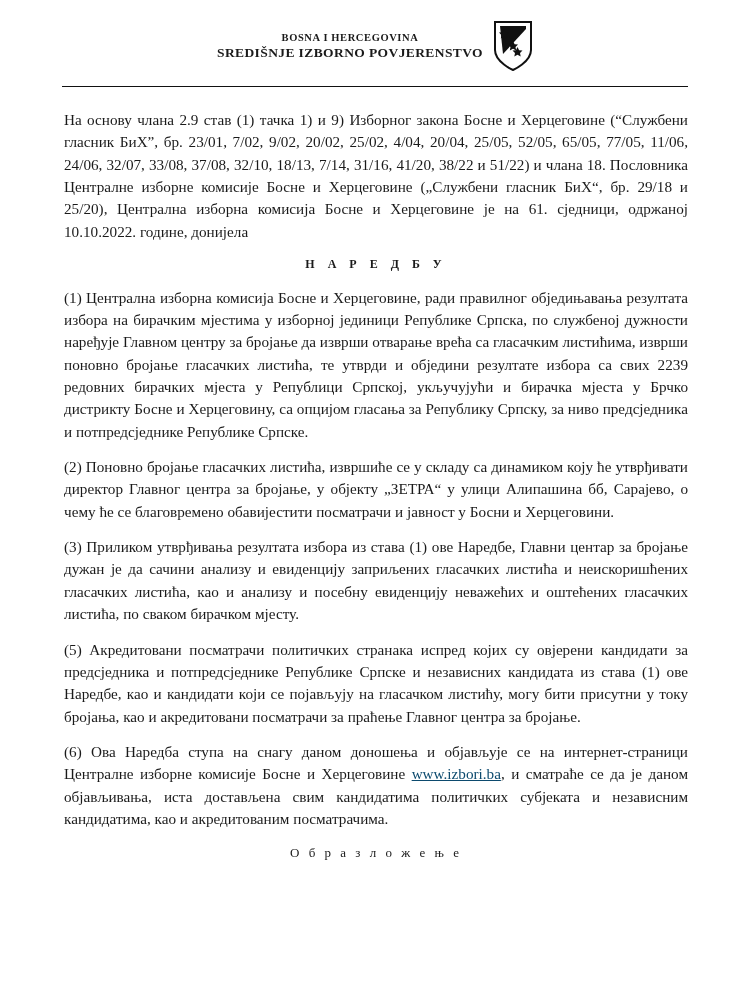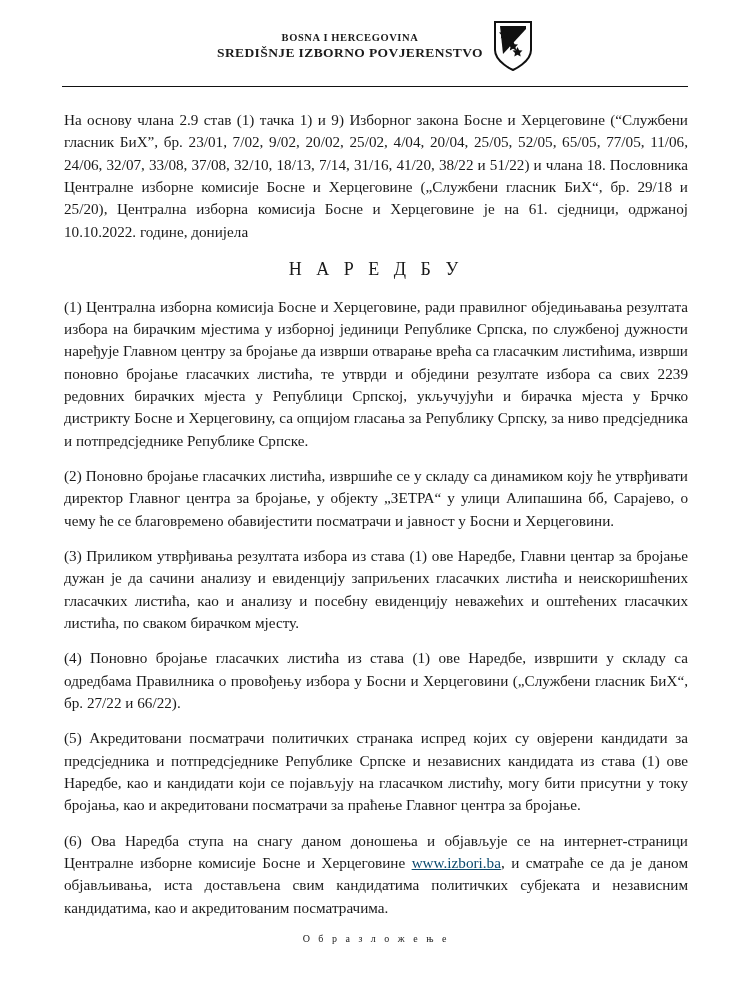--- a/index.html
+++ b/index.html
@@ -80,28 +80,28 @@
     text-align: justify;
   }
   .doc-body p {
     margin: 0 0 13px 2px;
     text-align: justify;
     text-justify: inter-word;
   }
   .title-center {
     text-align: center !important;
     letter-spacing: 5px;
-    font-size: 18px;
+    font-size: 12px;
     margin: 26px 0 30px 0;
-    font-weight: normal;
+    font-weight: bold;
   }
   .subtitle-center {
     text-align: center !important;
     letter-spacing: 3px;
-    font-size: 10px;
+    font-size: 13px;
     margin: 26px 0 18px 0;
     font-weight: normal;
   }
   .link {
     text-decoration: underline;
     color: #0c4a6e;
   }
   .para-gap {
     margin-bottom: 16px;
   }
@@ -136,21 +136,20 @@
 
   <div class="doc-body">
 
     <p>На основу члана 2.9 став (1) тачка 1) и 9) Изборног закона Босне и Херцеговине (“Службени гласник БиХ”, бр. 23/01, 7/02, 9/02, 20/02, 25/02, 4/04, 20/04, 25/05, 52/05, 65/05, 77/05, 11/06, 24/06, 32/07, 33/08,   37/08, 32/10, 18/13, 7/14, 31/16, 41/20, 38/22 и 51/22) и члана 18. Пословника Централне изборне комисије Босне и Херцеговине („Службени гласник БиХ“, бр. 29/18 и 25/20), Централна изборна комисија Босне и Херцеговине је на 61. сједници, одржаној 10.10.2022. године, донијела</p>
 
     <p class="title-center">Н А Р Е Д Б У</p>
 
     <p class="para-gap">(1) Централна изборна комисија Босне и Херцеговине, ради правилног обједињавања резултата избора на бирачким мјестима у изборној јединици Републике Српска, по службеној дужности наређује Главном центру за бројање да изврши отварање врећа са гласачким листићима, изврши  поновно бројање гласачких листића, те утврди и обједини резултате избора  са свих 2239 редовних бирачких мјеста у Републици Српској, укључујући и бирачка мјеста  у Брчко дистрикту Босне и Херцеговину, са опцијом гласања за Републику Српску, за ниво предсједника и потпредсједнике Републике Српске.</p>
     <p class="para-gap">(2) Поновно бројање гласачких листића, извршиће се у складу са динамиком коју ће утврђивати директор Главног центра за бројање, у објекту „ЗЕТРА“ у улици Алипашина бб, Сарајево,  о чему ће се благовремено обавијестити посматрачи и јавност у Босни и Херцеговини.</p>
     <p class="para-gap">(3) Приликом утврђивања резултата избора из става (1) ове Наредбе, Главни центар за бројање  дужан је да сачини анализу и евиденцију заприљених гласачких листића и неискоришћених гласачких листића,  као и анализу и посебну евиденцију неважећих и оштећених гласачких листића, по сваком бирачком мјесту.</p>
-    <p class="para-gap">(4) Поновно бројање гласачких листића из става (1) ове Наредбе, извршити у складу са одредбама Правилника о провођењу избора у Босни и Херцеговини („Службени гласник БиХ“, бр. 27/22 и 66/22).</p>
     <p class="para-gap">(5) Акредитовани посматрачи политичких странака испред којих су овјерени кандидати за предсједника и потпредсједнике Републике Српске и независних кандидата из става (1) ове Наредбе, као и кандидати  који се појављују на гласачком листићу, могу бити присутни у току бројања, као и акредитовани посматрачи за праћење Главног центра  за бројање.</p>
 
     <p class="para-gap"><span>(6) Ова Наредба ступа на снагу даном доношења и објављује се на интернет-страници Централне изборне комисије Босне и Херцеговине </span><a class="link" href="#">www.izbori.ba</a><span>, и сматраће се да је даном објављивања,  иста достављена свим кандидатима политичких субјеката и независним кандидатима, као и акредитованим посматрачима.</span></p>
 
     <p class="subtitle-center">О б р а з л о ж е њ е</p>
 
 
   </div>
 </div>
 

